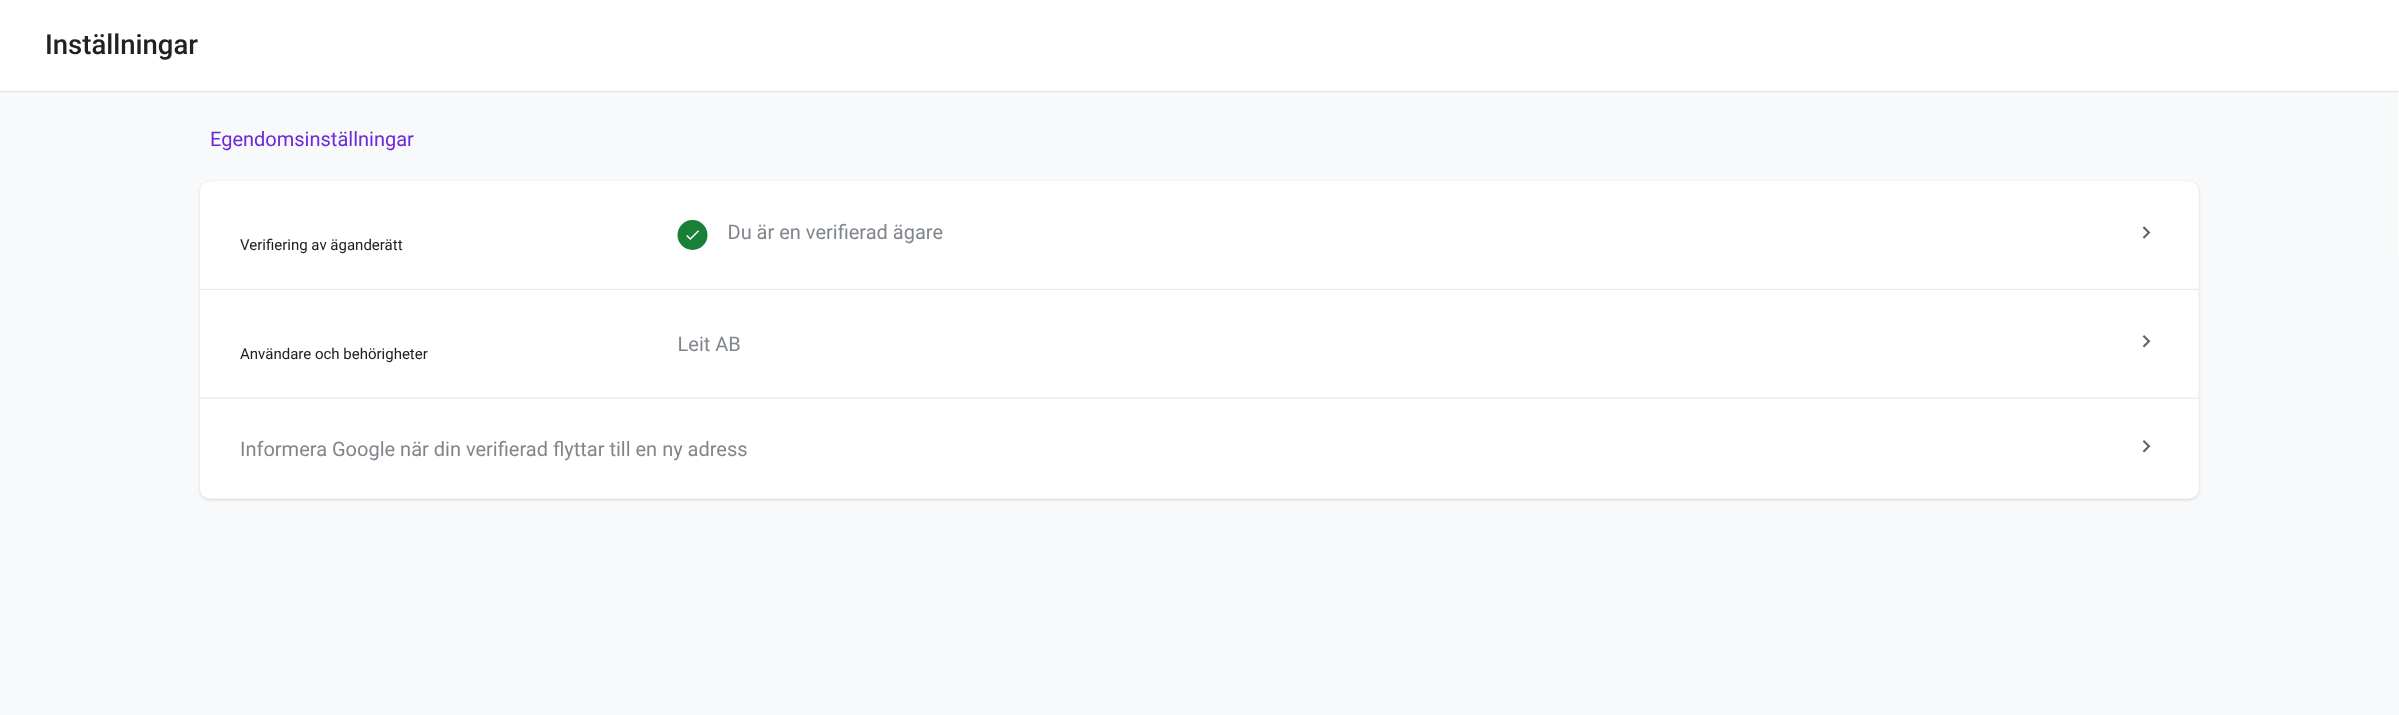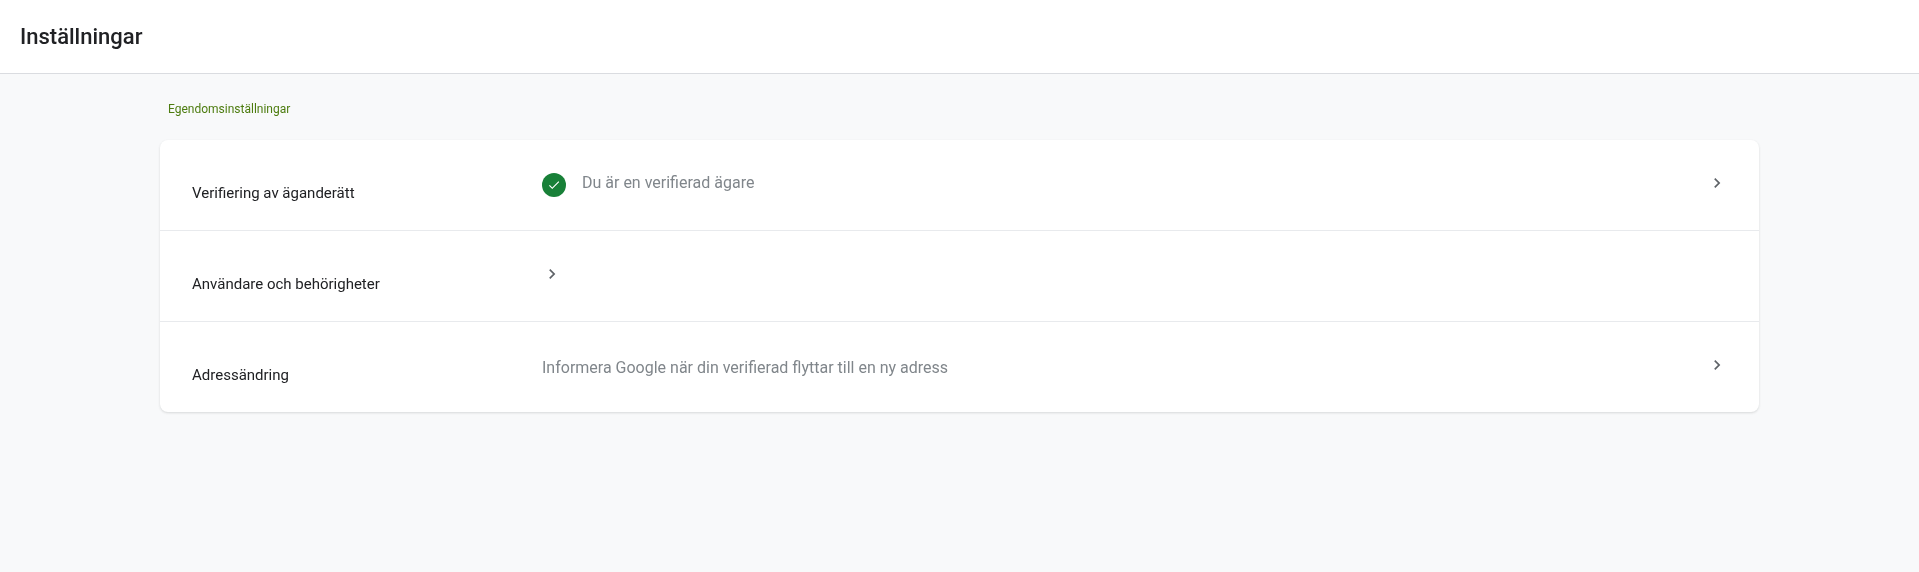--- a/index.html
+++ b/index.html
@@ -6,37 +6,37 @@
       margin: 0;
       padding: 0;
       box-sizing: border-box;
     }
     body {
       font-family: 'Segoe UI', Roboto, Arial, sans-serif;
       background: #fff;
       color: #202124;
     }
     .header {
-      padding: 24px 20px;
+      padding: 24px 36px;
       border-bottom: 1px solid #dadce0;
       background: #fff;
     }
     .header h1 {
       font-size: 22px;
       font-weight: 500;
       color: #202124;
     }
     .content-area {
       background: #f8f9fa;
       padding: 28px 160px 60px 160px;
       min-height: 500px;
     }
     .section-title {
-      font-size: 12px;
-      color: #4d7c0f;
+      font-size: 16px;
+      color: #6d28d9;
       margin-bottom: 24px;
       padding-left: 8px;
     }
     .card {
       background: #fff;
       border-radius: 8px;
       box-shadow: 0 1px 2px rgba(60,64,67,0.1), 0 1px 3px rgba(60,64,67,0.08);
       overflow: hidden;
     }
     .row {
@@ -44,21 +44,21 @@
       align-items: center;
       padding: 28px 32px;
       border-bottom: 1px solid #e8eaed;
       cursor: pointer;
     }
     .row:last-child {
       border-bottom: none;
     }
     .row-label {
       width: 350px;
-      font-size: 15px;
+      font-size: 12px;
       color: #202124;
       font-weight: 400;
       flex-shrink: 0;
       margin-top: 16px;
     }
     .row-value {
       flex: 1;
       display: flex;
       align-items: flex-start;
       font-size: 16px;
@@ -114,29 +114,31 @@
       </div>
       <span class="chevron">
         <svg viewBox="0 0 24 24">
             <path d="M10 6L8.59 7.41 13.17 12l-4.58 4.59L10 18l6-6z"></path>
           </svg>
       </span>
     </div>
 
     <div class="row">
       <div class="row-label">Användare och behörigheter</div>
+      <div class="row-value">
+        <span>Leit AB</span>
+      </div>
       <span class="chevron">
         <svg viewBox="0 0 24 24">
             <path d="M10 6L8.59 7.41 13.17 12l-4.58 4.59L10 18l6-6z"></path>
           </svg>
       </span>
     </div>
 
     <div class="row">
-      <div class="row-label">Adressändring</div>
       <div class="row-value">
         <span>Informera Google när din verifierad flyttar till en ny adress</span>
       </div>
       <span class="chevron">
         <svg viewBox="0 0 24 24">
             <path d="M10 6L8.59 7.41 13.17 12l-4.58 4.59L10 18l6-6z"></path>
           </svg>
       </span>
     </div>
 

